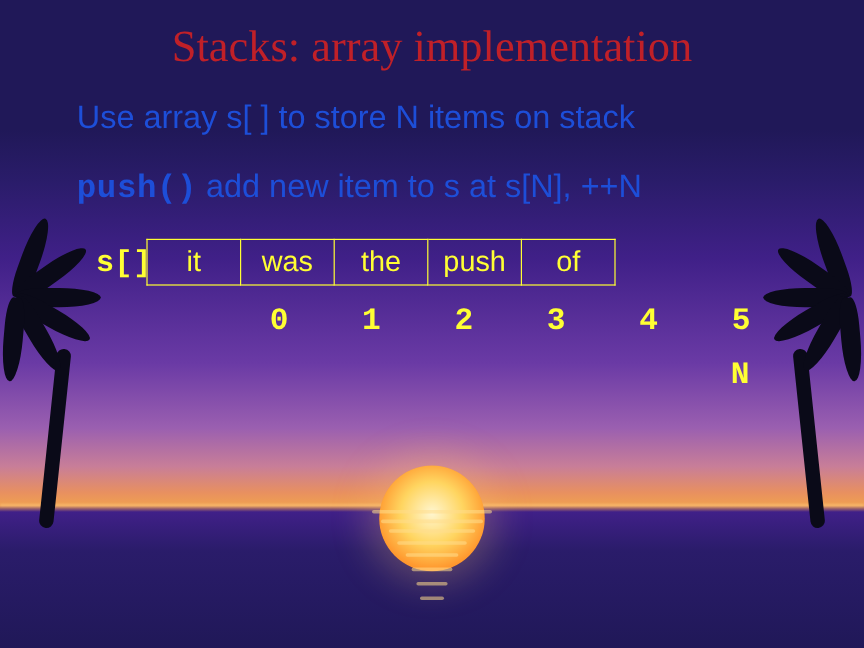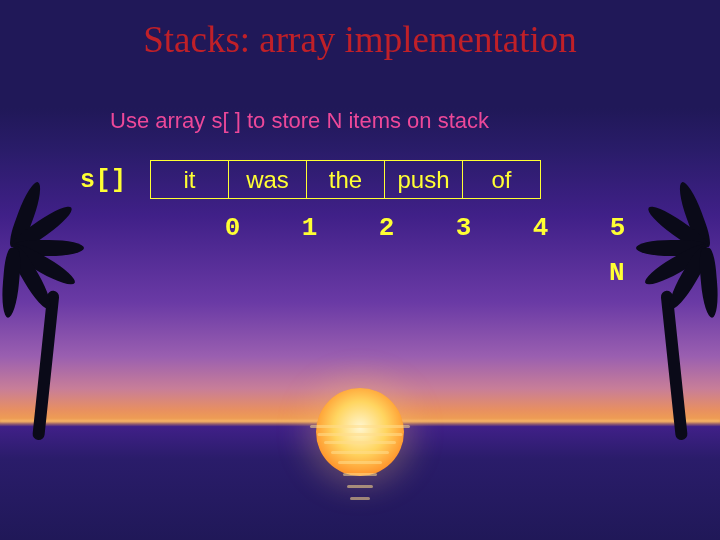--- a/index.html
+++ b/index.html
@@ -64,31 +64,31 @@
   .f4{transform:rotate(30deg);} .f5{transform:rotate(60deg);} .f6{transform:rotate(95deg);}
 
   
   .slide { position:relative; z-index:2; padding: 18px 64px 0 64px; }
   h1 {
     font-family: "Times New Roman", Times, serif;
     font-weight: normal;
     color: #c02028;
     font-size: 37px;
     text-align: center;
-    margin-bottom: 47px;
+    margin-bottom: 22px;
   }
-  .line { font-size: 22px; color:#ec4899; margin-bottom: 26px; margin-left: 46px; }
+  .line { font-size: 27px; color:#1d4ed8; margin-bottom: 26px; }
   .mono { font-family: "Courier New", Courier, monospace; font-weight: bold; letter-spacing:0.5px;}
   .popline .mono { display:inline-block; width:120px; }
   .poptxt { margin-left: 22px; }
 
   .array-block { margin-top: 18px; position:relative; }
   .s-label { position:absolute; left:16px; top:6px; font-size:25px; }
 
-  table.cells { border-collapse: collapse; margin-left: 86px; }
+  table.cells { border-collapse: collapse; margin-left: 58px; }
   table.cells td {
     border: 1px solid #ffff33;
     width: 78px; height: 38px;
     text-align: center; vertical-align: middle;
     font-size: 24px; color:#ffff33;
   }
   table.idx { border-collapse: collapse; margin-left: 130px; margin-top: 14px;}
   table.idx td {
     width: 78px; text-align:center; border:none;
     font-family:"Courier New",monospace; font-weight:bold; font-size:26px; color:#ffff33;
@@ -135,20 +135,23 @@
         <div class="frond f6"></div>
       </div>
     </div>
 </div>
 
 <div class="slide">
   <h1>Stacks: array implementation</h1>
 
   <div class="line">Use array s[ ] to store N items on stack</div>
 
+  <div class="line">
+    <span class="mono">push()</span><span> add new item to s at s[N], ++N</span>
+  </div>
 
 
   <div class="array-block">
     <span class="s-label mono">s[]</span>
 
     <table class="cells">
       <tbody>
           <tr>
         <td>it</td>
         <td>was</td>

